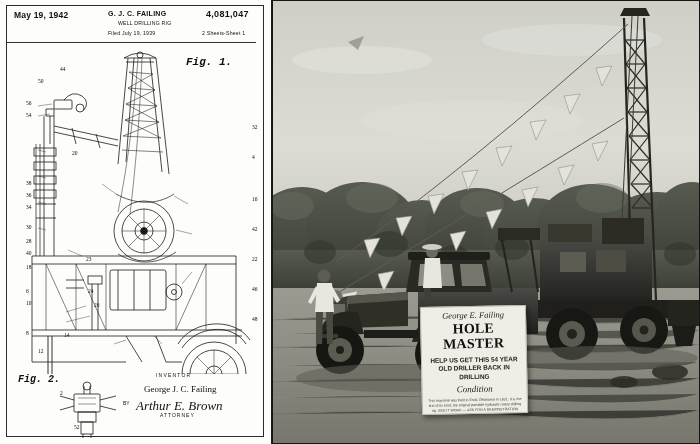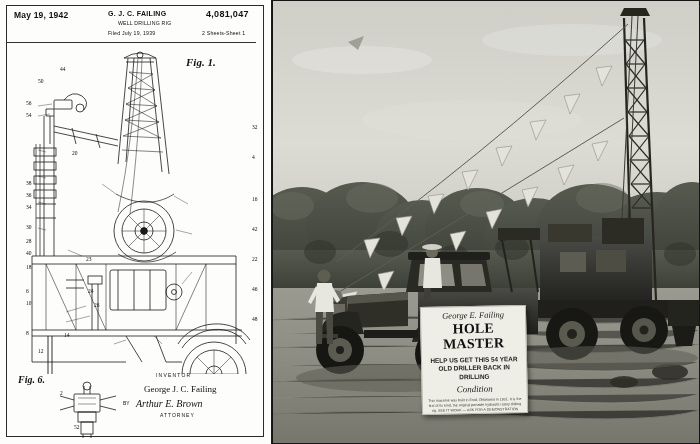--- a/index.html
+++ b/index.html
@@ -63,21 +63,21 @@
     position: absolute; left: 196px; top: 1px;
     font-size: 9px; font-weight: bold; letter-spacing: 0.3px;
   }
   .pat-rule {
     position: absolute; left: 6px; top: 42px;
     width: 250px; height: 0;
     border-top: 1px solid #333;
   }
   .fig-label {
     position: absolute;
-    font-family: Liberation Serif, serif;
+    font-family: Liberation Mono, monospace;
     font-style: italic;
     font-size: 11px;
     font-weight: bold;
     color: #111;
   }
   #fig1 { left: 186px; top: 56px; }
   #fig6 { left: 18px; top: 374px; font-size: 10px; }
 
   .sig-block {
     position: absolute;
@@ -95,21 +95,21 @@
     font-size: 9px;
   }
   .sig-by {
     position: absolute; left: 3px; top: 28px;
     font-size: 5px;
   }
   .sig-atty-name {
     position: absolute; left: 16px; top: 26px;
     font-family: "Liberation Serif", serif;
     font-style: italic;
-    font-size: 10px;
+    font-size: 13px;
   }
   .sig-atty {
     position: absolute; left: 40px; top: 40px;
     font-size: 5px; letter-spacing: 1px;
   }
   .drawing-svg {
     position: absolute; left: 6px; top: 44px;
   }
   .num-lbl {
     position: absolute;
@@ -197,21 +197,21 @@
       <div class="pat-date">May 19, 1942</div>
       <div class="pat-name">G. J. C. FAILING</div>
       <div class="pat-sub1">WELL DRILLING RIG</div>
       <div class="pat-sub2">Filed July 19, 1939</div>
       <div class="pat-sheet">2 Sheets-Sheet 1</div>
       <div class="pat-num">4,081,047</div>
     </div>
     <div class="pat-rule"></div>
 
     <div class="fig-label" id="fig1">Fig. 1.</div>
-    <div class="fig-label" id="fig6">Fig. 6.</div>
+    <div class="fig-label" id="fig6">Fig. 2.</div>
 
     <svg class="drawing-svg" width="252" height="330" viewBox="0 0 252 330">
       <g fill="none" stroke="#1b1b1b" stroke-width="0.8">
 
         <line x1="118" y1="14" x2="150" y2="14"></line>
         <line x1="120" y1="18" x2="148" y2="18"></line>
         <path d="M122 14 L112 120"></path>
         <path d="M128 14 L120 118"></path>
         <path d="M144 14 L156 128"></path>
         <path d="M150 14 L163 130"></path>

